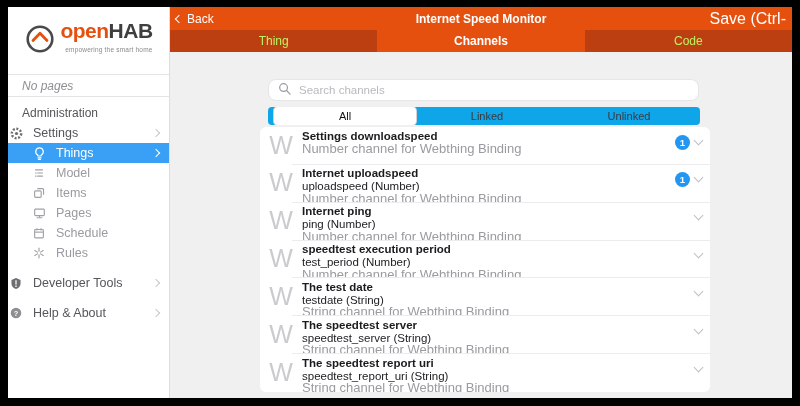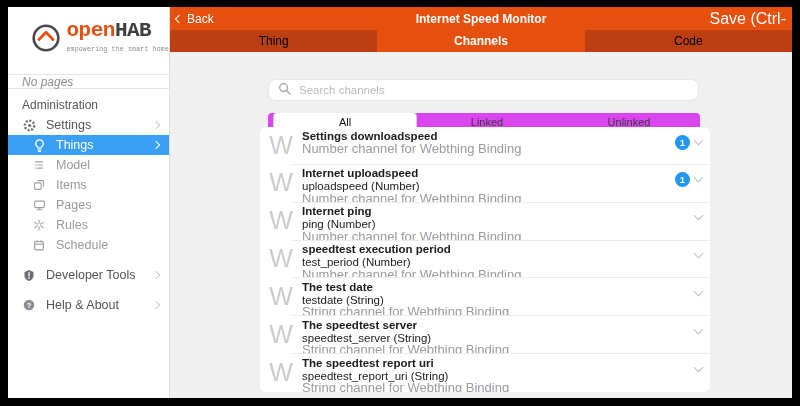--- a/index.html
+++ b/index.html
@@ -2,59 +2,59 @@
 <html><head>
 <meta charset="utf-8">
 <style>
   html,body{margin:0;padding:0;background:#000;width:800px;height:406px;overflow:hidden;
     font-family:"Liberation Sans","DejaVu Sans",sans-serif;-webkit-font-smoothing:antialiased;}
   *{box-sizing:border-box;}
   .window{position:absolute;left:8px;top:7px;width:784px;height:391px;background:#f0f0f1;overflow:hidden;}
 
   
   .sidebar{position:absolute;left:0;top:0;bottom:0;width:162px;background:#fff;border-right:1px solid #dededf;}
-  .logo-block{height:67px;display:flex;align-items:center;justify-content:flex-end;font-family:Liberation Mono, monospace;}
+  .logo-block{height:67px;display:flex;align-items:center;justify-content:center;}
   .logo-row{display:flex;align-items:center;gap:4px;}
   .wordmark{line-height:20px;font-weight:bold;font-size:21px;letter-spacing:-0.5px;}
   .wordmark .open{color:#e5500f;}
   .wordmark .hab{color:#3f3f3f;}
   .tagline{font-size:6.5px;font-weight:normal;letter-spacing:0.2px;color:#8a8a8a;text-align:right;margin-top:-1px;}
-  .no-pages{height:15px;border-top:1px solid #e4e4e4;border-bottom:1px solid #e4e4e4;
+  .no-pages{height:23px;border-top:1px solid #e4e4e4;border-bottom:1px solid #e4e4e4;
     display:flex;align-items:center;padding-left:14px;font-style:italic;font-size:12px;color:#8e8e93;}
   .section-label{margin:9px 0 3px 14px;font-size:12px;color:#55555a;}
   .nav{display:flex;flex-direction:column;}
-  .nav-item{height:20px;display:flex;align-items:center;gap:9px;padding-left:13px;padding-right:10px;
+  .nav-item{height:20px;display:flex;align-items:center;gap:9px;padding-right:10px;
     font-size:12.5px;color:#55555a;cursor:default;}
   .nav-item.sub{padding-left:23px;color:#9a9aa0;}
   .nav-item.gap{margin-top:10px;justify-content:space-between;}
   .nav-item.active{background:#3aa0f5;color:#fff;}
   .nav-item .ico{width:16px;height:16px;display:flex;align-items:center;justify-content:center;flex:0 0 16px;}
   .chev-r{width:6px;height:6px;border-top:1.6px solid #c7c7cc;border-right:1.6px solid #c7c7cc;
     transform:rotate(45deg);margin-left:auto;flex:0 0 auto;}
   .nav-item.active .chev-r{border-color:#fff;}
 
   
   .main{position:absolute;left:162px;top:0;right:0;bottom:0;}
   .topbar{height:23px;background:#e5500f;color:#fff;display:flex;align-items:center;padding:4px 6px;position:relative;}
   .back-btn{display:flex;align-items:center;gap:5px;font-size:12px;cursor:default;}
   .back-chev{width:6px;height:6px;border-left:1.8px solid #fff;border-bottom:1.8px solid #fff;transform:rotate(45deg);}
   .topbar-title{position:absolute;left:0;right:0;text-align:center;font-size:12px;font-weight:bold;pointer-events:none;}
   .save-btn{margin-left:auto;font-size:16px;white-space:nowrap;}
   .tabbar{height:22px;display:flex;background:#bb3f10;}
-  .tab{flex:1;display:flex;align-items:center;justify-content:center;font-size:12px;color:#000000;cursor:default;}
+  .tab{flex:1;display:flex;align-items:center;justify-content:center;font-size:12px;color:#bef264;cursor:default;}
   .tab.active{background:#e5500f;color:#fff;font-weight:bold;}
 
   .content{position:absolute;left:0;right:0;top:45px;bottom:0;}
   .search-wrap{position:absolute;left:98px;top:27px;width:431px;height:22px;background:#fff;
     border:1px solid #e6e6e8;border-radius:8px;display:flex;align-items:center;gap:6px;padding:0 9px;}
   .search-wrap input{border:none;outline:none;font-size:11.5px;width:100%;background:transparent;
     font-family:"Liberation Sans","DejaVu Sans",sans-serif;color:#333;}
   .search-wrap input::placeholder{color:#b9b9bf;}
 
-  .segmented{position:absolute;left:98px;top:61px;width:432px;height:18px;background:#d946ef;
+  .segmented{position:absolute;left:98px;top:55px;width:432px;height:18px;background:#0ea5e9;
     border-radius:4px;display:flex;overflow:hidden;padding-left:6px;}
   .segment{flex:1;display:flex;align-items:center;justify-content:center;font-size:11px;color:#3a3a3e;cursor:default;}
   .segment.active{background:#fff;border-radius:4px;box-shadow:0 0 0 1px #d2d2d4;color:#111;}
 
   .card{position:absolute;left:90px;top:75px;width:450px;height:265px;background:#fff;border-radius:6px;
     display:grid;grid-template-rows:repeat(7,1fr);overflow:hidden;}
   .row{position:relative;display:flex;gap:8px;padding:2.5px 8px 0 8px;overflow:hidden;cursor:default;}
   .row:not(:last-child)::after{content:"";position:absolute;left:32px;right:0;bottom:0;height:1px;background:#ececee;}
   .w-initial{flex:0 0 26px;text-align:center;font-size:25px;line-height:31px;color:#c9cbcf;font-weight:normal;}
   .rowtext{flex:1;min-width:0;}
@@ -138,36 +138,36 @@
               <line x1="8" y1="11" x2="8" y2="13" stroke="#a0a0a6" stroke-width="1.3"></line>
               <line x1="5.3" y1="13.4" x2="10.7" y2="13.4" stroke="#a0a0a6" stroke-width="1.3" stroke-linecap="round"></line>
             </svg>
           </span>
     <span class="lbl">Pages</span>
 
   </div>
         <div class="nav-item sub">
     <span class="ico">
             <svg width="14" height="14" viewBox="0 0 16 16">
-              <path d="M8 2.5 V6 M8 10 V13.5 M3.2 5.2 L6.2 7 M9.8 9 L12.8 10.8 M12.8 5.2 L9.8 7 M6.2 9 L3.2 10.8" stroke="#a0a0a6" stroke-width="1.3" stroke-linecap="round"></path>
-            </svg>
-          </span>
-    <span class="lbl">Rules</span>
-
-  </div>
-        <div class="nav-item sub">
-    <span class="ico">
-            <svg width="14" height="14" viewBox="0 0 16 16">
               <rect x="3" y="4" width="10" height="9.5" rx="1" fill="none" stroke="#a0a0a6" stroke-width="1.3"></rect>
               <line x1="3" y1="7" x2="13" y2="7" stroke="#a0a0a6" stroke-width="1.3"></line>
               <line x1="5.7" y1="2.5" x2="5.7" y2="5" stroke="#a0a0a6" stroke-width="1.3"></line>
               <line x1="10.3" y1="2.5" x2="10.3" y2="5" stroke="#a0a0a6" stroke-width="1.3"></line>
             </svg>
           </span>
     <span class="lbl">Schedule</span>
+
+  </div>
+        <div class="nav-item sub">
+    <span class="ico">
+            <svg width="14" height="14" viewBox="0 0 16 16">
+              <path d="M8 2.5 V6 M8 10 V13.5 M3.2 5.2 L6.2 7 M9.8 9 L12.8 10.8 M12.8 5.2 L9.8 7 M6.2 9 L3.2 10.8" stroke="#a0a0a6" stroke-width="1.3" stroke-linecap="round"></path>
+            </svg>
+          </span>
+    <span class="lbl">Rules</span>
 
   </div>
         <div class="nav-item gap">
     <span class="ico">
             <svg width="14" height="15" viewBox="0 0 16 16">
               <path d="M8 1.8 L13.2 3.9 V8 c0 3.4-2.2 5.5-5.2 6.3 C5 13.5 2.8 11.4 2.8 8 V3.9 Z" fill="#6d6d72"></path>
               <line x1="8" y1="4.8" x2="8" y2="8.6" stroke="#fff" stroke-width="1.4" stroke-linecap="round"></line>
               <circle cx="8" cy="11" r="0.9" fill="#fff"></circle>
             </svg>
           </span>

